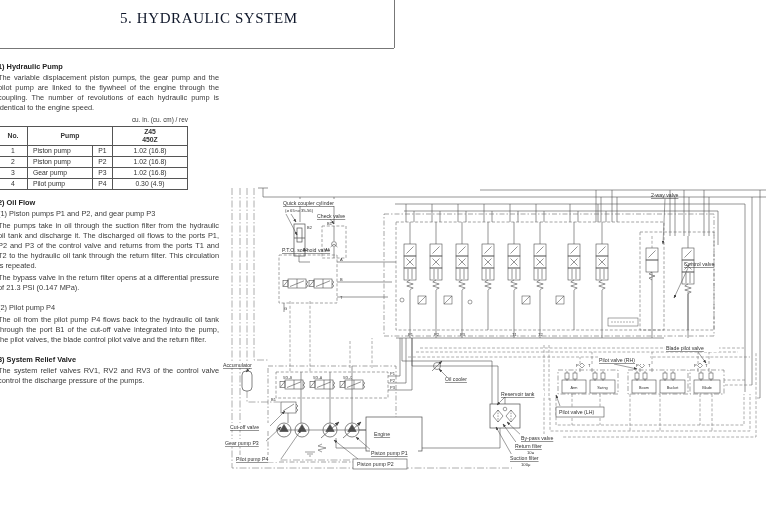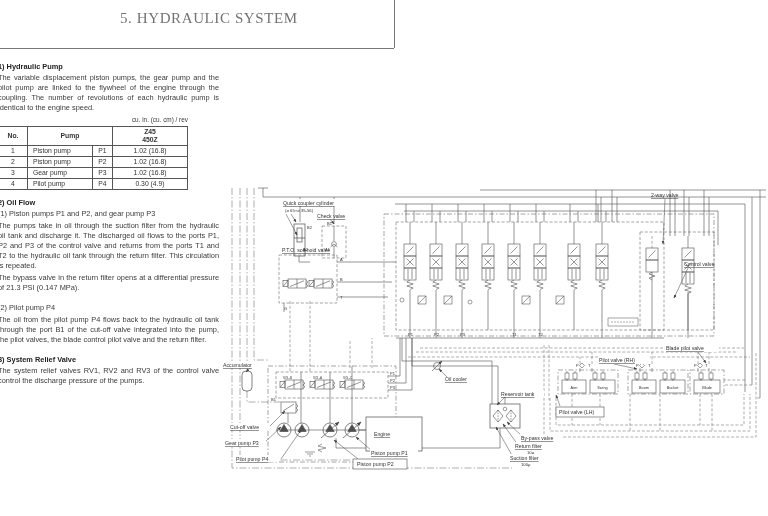--- a/index.html
+++ b/index.html
@@ -1,19 +1,19 @@
 <!DOCTYPE html>
 <html><head>
 <meta charset="utf-8">
 <style>
   html,body{margin:0;padding:0;background:#fff;}
   .page{position:relative;width:768px;height:516px;background:#ffffff;overflow:hidden;
         font-family:"Liberation Sans",sans-serif;color:#333;}
   .title{position:absolute;left:120px;top:10px;font-family:"Liberation Serif","DejaVu Serif",serif;
-         font-size:15px;letter-spacing:.6px;color:#737373;}
+         font-size:15px;letter-spacing:.6px;color:#0f172a;}
   .hrule{position:absolute;left:0;top:48px;width:394px;border-top:1.2px solid #777;}
   .vrule{position:absolute;left:394px;top:0;height:48px;border-left:1.2px solid #777;}
   .textcol{position:absolute;left:-2px;top:62px;width:221px;font-size:7.4px;line-height:10px;
            text-align:justify;color:#3a3a3a;}
   .textcol .h{font-weight:bold;color:#222;margin:0 0 1px 0;text-align:left;}
   .textcol p{margin:0 0 2px 0;}
   .gap{height:8px;}
   .tblcap{font-size:6.4px;text-align:right;width:190px;margin:2px 0 1px 0;}
   table.spec{border-collapse:collapse;width:190px;font-size:6.8px;color:#333;margin-bottom:8px;}
   table.spec th,table.spec td{border:0.9px solid #555;text-align:center;padding:1px 2px;line-height:8px;}

